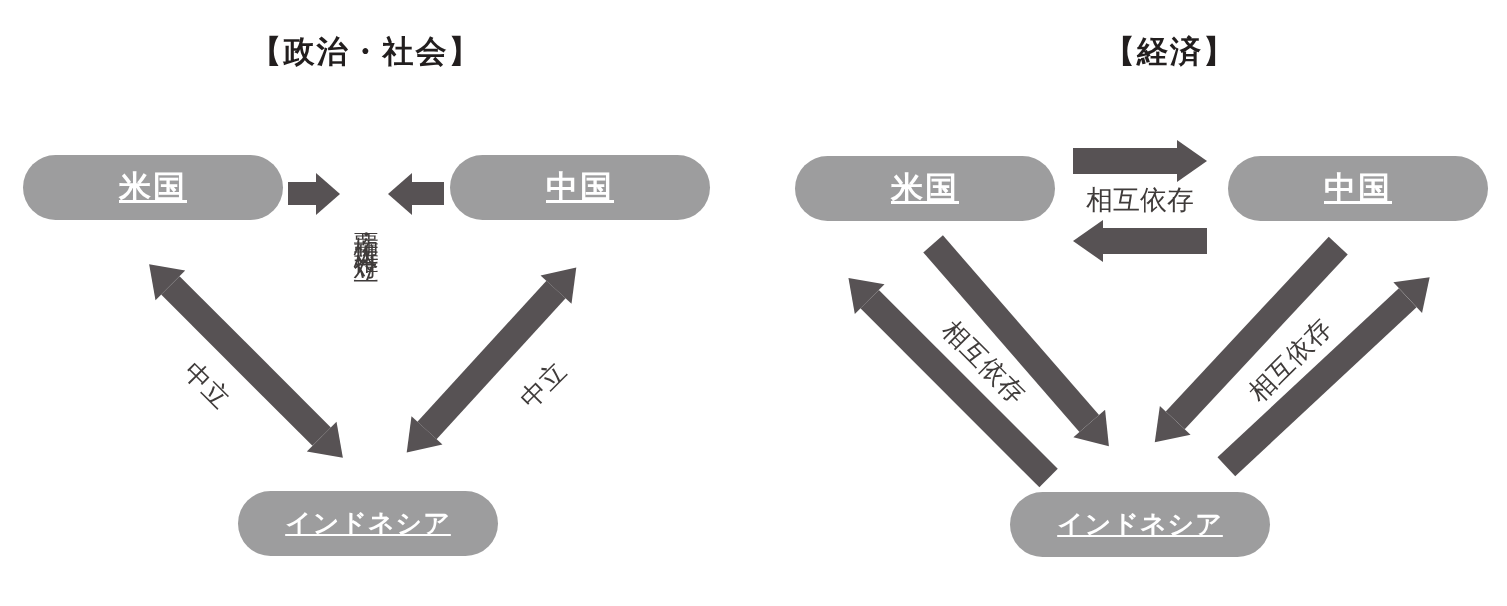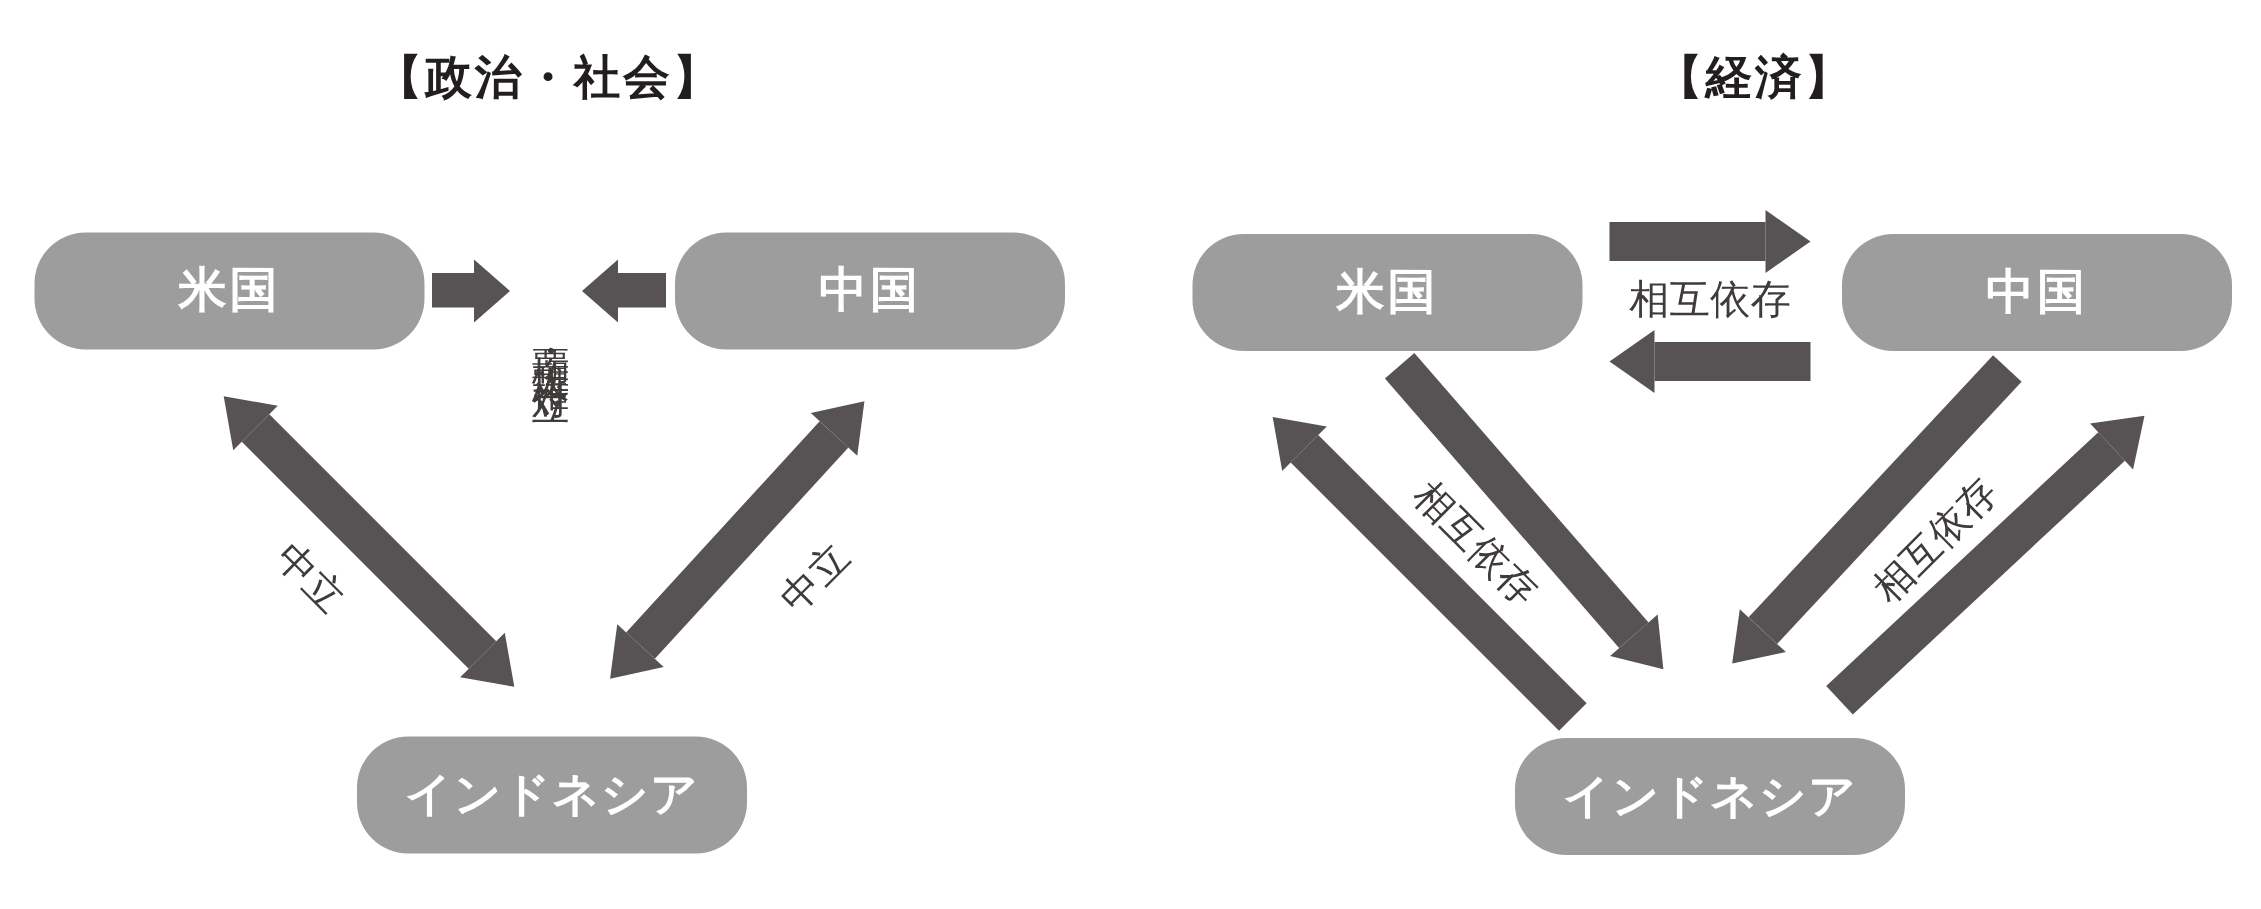--- a/index.html
+++ b/index.html
@@ -6,24 +6,24 @@
   .canvas{
     position:relative;width:1507px;height:606px;background:var(--background,#ffffff);
     font-family:"Liberation Sans",sans-serif;overflow:hidden;
   }
   .title{
     position:absolute;transform:translate(-50%,-50%);font-weight:bold;font-size:31px;
     color:var(--title-text,#221e1e);letter-spacing:2px;white-space:nowrap;
   }
   .node{
     position:absolute;display:flex;align-items:center;justify-content:center;
-    width:260px;height:78px;border-radius:34px;background:var(--node-fill,#9d9d9e);
-    color:var(--node-text,#ffffff);font-weight:bold;font-size:32px;letter-spacing:2px;white-space:nowrap;
+    width:260px;height:65px;border-radius:34px;background:var(--node-fill,#9d9d9e);
+    color:var(--node-text,#ffffff);font-weight:bold;font-size:32px;letter-spacing:2px;white-space:nowrap;text-decoration:underline;
   }
-  .node.small-text{font-size:31px;letter-spacing:1px;text-align:center;}
+  .node.small-text{font-size:26px;letter-spacing:1px;text-align:center;}
   .arrow{position:absolute;display:flex;align-items:center;height:44px;}
   .arrow .shaft{flex:1;height:26px;background:var(--arrow,#575254);}
   .arrow .head{width:0;height:0;border-top:21px solid transparent;border-bottom:21px solid transparent;}
   .arrow .head.l{border-right:30px solid var(--arrow,#575254);}
   .arrow .head.r{border-left:30px solid var(--arrow,#575254);}
   .arrow.thin{height:43px;}
   .arrow.thin .shaft{height:23px;}
   .arrow.thin .head.l{border-right-width:24px;}
   .arrow.thin .head.r{border-left-width:24px;}
   .lbl{

